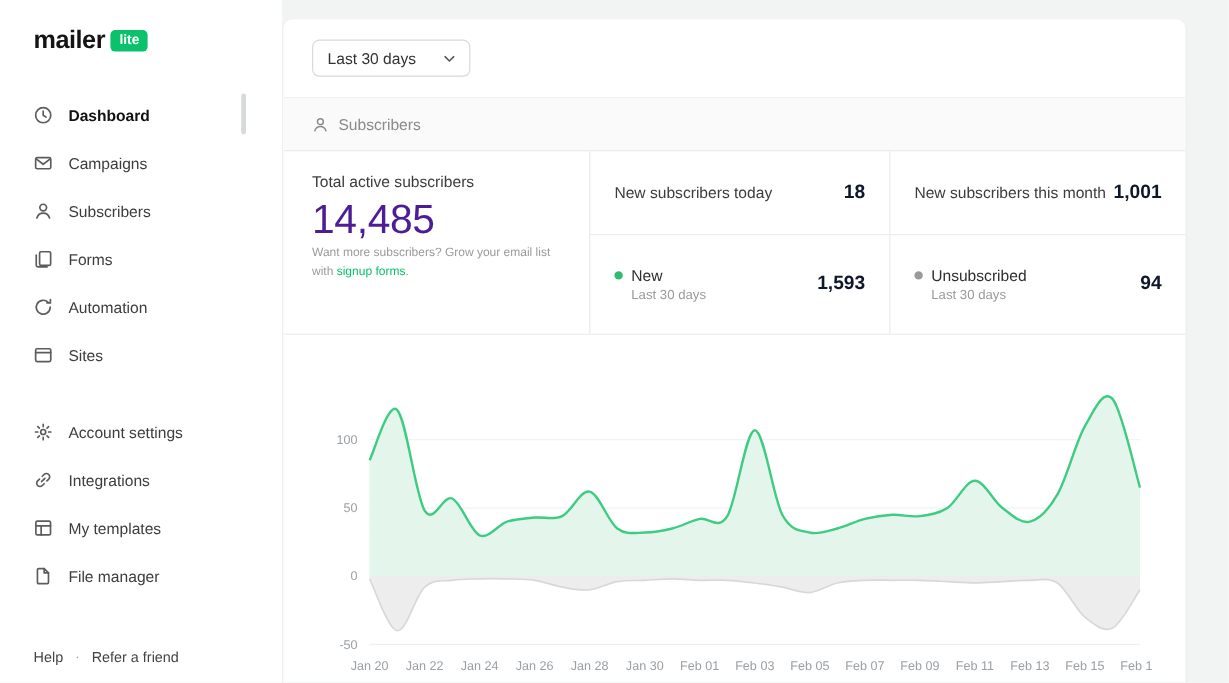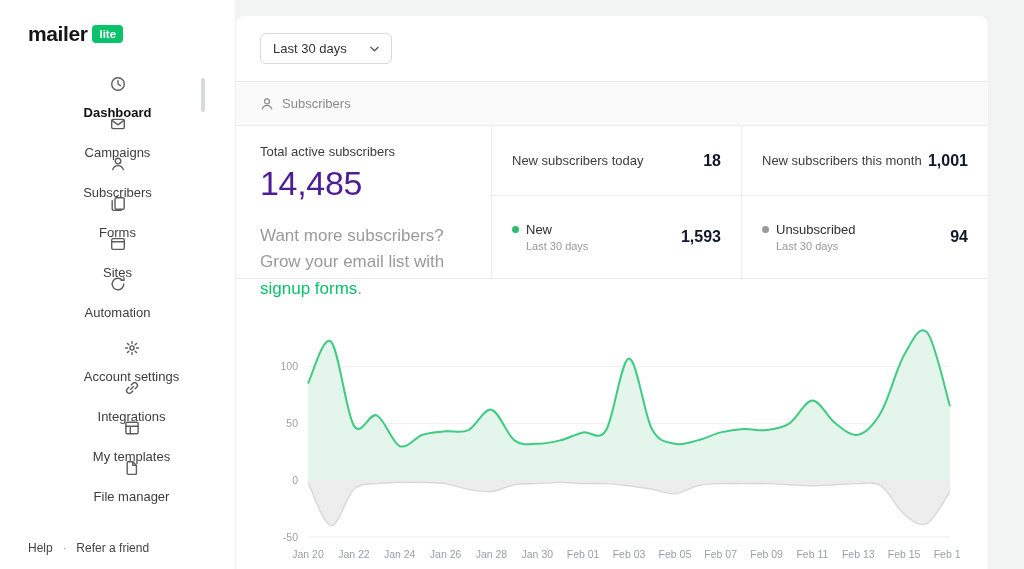--- a/index.html
+++ b/index.html
@@ -10,24 +10,24 @@
   }
   
   .sidebar { width:235px; background:#fff; position:relative; flex-shrink:0; }
   .logo { display:flex; align-items:center; padding:22px 0 4px 28px; cursor:pointer; }
   .logo-text { font-size:21px; font-weight:800; letter-spacing:-0.4px; color:#151515; }
   .logo-badge {
     background:var(--accent,#0ac26b); color:#fff; font-size:11.5px; font-weight:700;
     padding:3px 7px; border-radius:4px; margin-left:5px; line-height:1.1;
   }
   .nav { margin-top:26px; }
-  .nav.nav-secondary { margin-top:24px;padding-left:28px; }
+  .nav.nav-secondary { margin-top:24px; }
   .nav-item {
     display:flex; align-items:center; gap:13px; height:40px;
-    padding:0 28px; font-size:13px; color:#3d3d3d; cursor:pointer;flex-direction:column;
+    padding:0 28px; font-size:13px; color:#3d3d3d; cursor:pointer;
   }
   .nav-item.active { font-weight:700; color:#111; }
   .nav-icon { width:16px; height:16px; color:#5c5c5c; display:flex; flex-shrink:0; }
   .nav-icon svg { width:16px; height:16px; }
   .sidebar-scrollbar {
     position:absolute; left:201px; top:78px; width:4px; height:34px;
     background:#d8dad9; border-radius:2px; cursor:pointer;
   }
   .sidebar-footer {
     position:absolute; left:28px; bottom:14px; display:flex; align-items:center;
@@ -68,21 +68,21 @@
   }
   .c-total { grid-area:total; padding:18px 24px; }
   .c-today { grid-area:today; border-left:1px solid #ececec; border-bottom:1px solid #ececec; }
   .c-new   { grid-area:new;   border-left:1px solid #ececec;gap:10px; }
   .c-month { grid-area:month; border-left:1px solid #ececec; border-bottom:1px solid #ececec; }
   .c-unsub { grid-area:unsub; border-left:1px solid #ececec; }
   .stat-cell { display:flex; align-items:center; justify-content:space-between; padding:0 20px; }
   .stat-label { font-size:13px; color:#3c3c3c; }
   .stat-value { font-size:16px; font-weight:700; color:#0f172a; }
   .stat-big { font-size:34px; font-weight:400; color:#4c1d95; margin-top:5px; letter-spacing:-0.3px; }
-  .stat-hint { margin-top:20px; font-size:17px; color:#9a9a9a; line-height:1.55; max-width:215px; }
+  .stat-hint { font-size:10px; color:#9a9a9a; line-height:1.55; max-width:215px; }
   .green-link { color:var(--accent,#0ac26b); cursor:pointer; }
   .dot-row { display:flex; align-items:center; gap:7px; font-size:13px; color:#2f2f2f; }
   .dot { width:7px; height:7px; border-radius:50%; background:#999; flex-shrink:0; }
   .sub-label { font-size:11px; color:#9a9a9a; margin-top:3px; padding-left:14px; }
   
   .chart-section { padding:28px 28px 0; }
   .ax { fill:#9aa0a6; font-size:10.5px; font-family:inherit; }
 </style>
 </head>
 <body>
@@ -125,34 +125,34 @@
           <svg viewBox="0 0 16 16" fill="none" stroke="currentColor" stroke-width="1.4" stroke-linecap="round" stroke-linejoin="round">
             <rect x="5" y="1.8" width="9.2" height="11.4" rx="1.2"></rect>
             <path d="M2.2 4.6v8.2a1.6 1.6 0 0 0 1.6 1.6h7.4"></path>
           </svg>
         </span>
         <span class="nav-label">Forms</span>
       </div>
       <div class="nav-item">
         <span class="nav-icon">
           <svg viewBox="0 0 16 16" fill="none" stroke="currentColor" stroke-width="1.4" stroke-linecap="round" stroke-linejoin="round">
+            <path d="M13.8 8a5.8 5.8 0 1 1-1.7-4.1"></path>
+            <path d="M14 1.6v2.8h-2.8"></path>
+          </svg>
+        </span>
+        <span class="nav-label">Automation</span>
+      </div>
+      <div class="nav-item">
+        <span class="nav-icon">
+          <svg viewBox="0 0 16 16" fill="none" stroke="currentColor" stroke-width="1.4" stroke-linecap="round" stroke-linejoin="round">
             <rect x="1.7" y="2.6" width="12.6" height="10.8" rx="1.3"></rect>
             <path d="M1.7 5.8h12.6"></path>
           </svg>
         </span>
         <span class="nav-label">Sites</span>
-      </div>
-      <div class="nav-item">
-        <span class="nav-icon">
-          <svg viewBox="0 0 16 16" fill="none" stroke="currentColor" stroke-width="1.4" stroke-linecap="round" stroke-linejoin="round">
-            <path d="M13.8 8a5.8 5.8 0 1 1-1.7-4.1"></path>
-            <path d="M14 1.6v2.8h-2.8"></path>
-          </svg>
-        </span>
-        <span class="nav-label">Automation</span>
       </div>
     </nav>
   <nav class="nav nav-secondary" id="nav-secondary">
       <div class="nav-item">
         <span class="nav-icon">
           <svg viewBox="0 0 16 16" fill="none" stroke="currentColor" stroke-width="1.4" stroke-linecap="round" stroke-linejoin="round">
             <circle cx="8" cy="8" r="2.1"></circle>
             <path d="M8 1.6v1.9M8 12.5v1.9M1.6 8h1.9M12.5 8h1.9M3.5 3.5l1.3 1.3M11.2 11.2l1.3 1.3M12.5 3.5l-1.3 1.3M4.8 11.2l-1.3 1.3"></path>
           </svg>
         </span>

